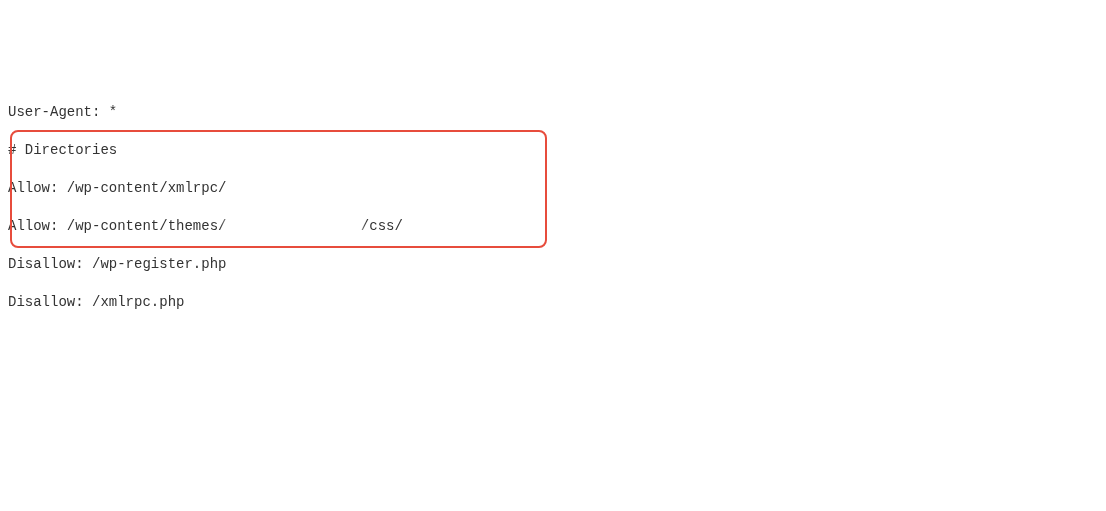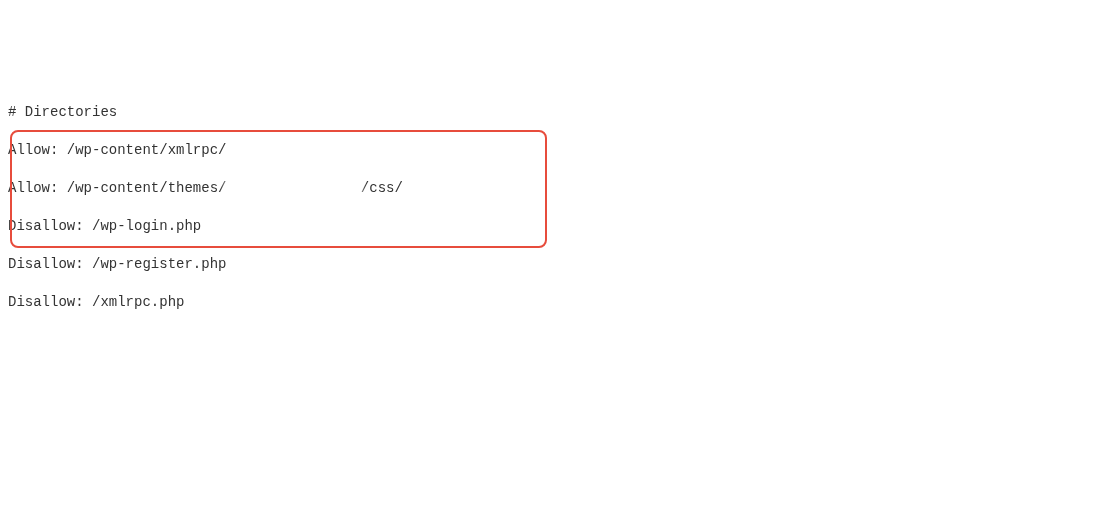--- a/index.html
+++ b/index.html
@@ -43,24 +43,24 @@
       color: transparent;
       user-select: none;
     }
   </style>
 </head>
 <body>
 
 
 
 <div class="container">
+<span class="line">User-Agent: *</span>
 <span class="line"># Directories</span>
 <span class="line">Allow: /wp-content/xmlrpc/</span>
 <span class="line"><span>Allow: /wp-content/themes/</span><span class="redact">xxxxxxxxxxxxxxxx</span><span>/css/</span></span>
-<span class="line">Disallow: /wp-login.php</span>
 <span class="line">Disallow: /wp-register.php</span>
 <span class="line">Disallow: /xmlrpc.php</span>
 
 
 
 
 
 
 
 

